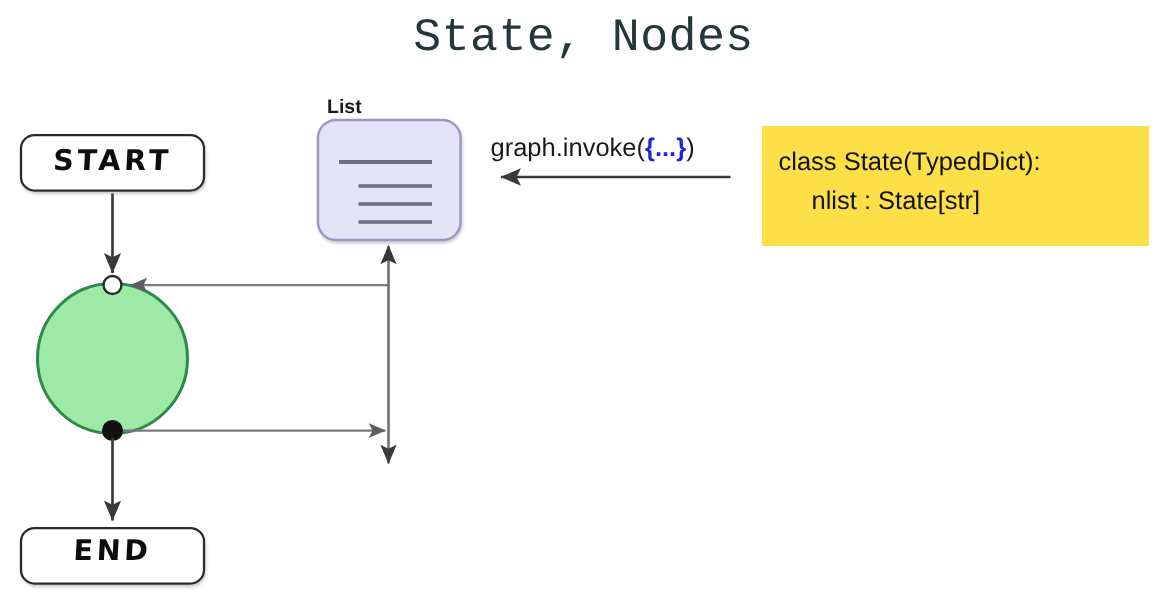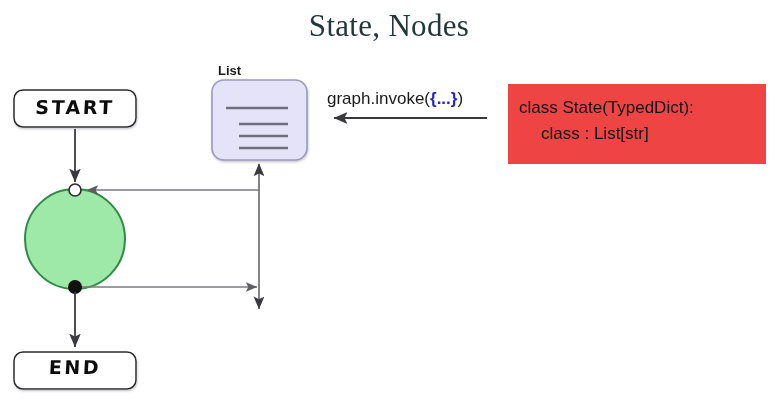--- a/index.html
+++ b/index.html
@@ -18,21 +18,21 @@
     overflow: hidden;
   }
 
   
   #slide-title {
     position: absolute;
     left: 0;
     top: 8px;
     width: 778px;
     text-align: center;
-    font-family: Liberation Serif, serif;
+    font-family: Liberation Mono, monospace;
     font-size: 31px;
     font-weight: 400;
     letter-spacing: 0.3px;
     color: #24383a;
     white-space: pre;
   }
 
   
   #diagram-svg {
     position: absolute;
@@ -96,21 +96,21 @@
     font-weight: 700;
   }
 
   
   #code-block {
     position: absolute;
     left: 508px;
     top: 84px;
     width: 258px;
     height: 80px;
-    background: #ef4444;
+    background: #fde047;
     box-sizing: border-box;
     padding: 11px 0 0 11px;
   }
   .code-line {
     font-family: "Liberation Sans", sans-serif;
     font-size: 17px;
     font-weight: 400;
     color: #12121a;
     line-height: 26px;
     white-space: pre;
@@ -180,16 +180,16 @@
 
   <div class="terminal-label" id="start-label">START</div>
   <div class="terminal-label" id="end-label">END</div>
 
   <div id="state-caption">List</div>
 
   <div id="invoke-annotation"><span>graph.invoke(</span><span class="brace">{...}</span><span>)</span></div>
 
   <div id="code-block">
     <div class="code-line">class State(TypedDict):</div>
-    <div class="code-line indented">class : List[str]</div>
+    <div class="code-line indented">nlist : State[str]</div>
   </div>
 
 </div>
 
 </body></html>

